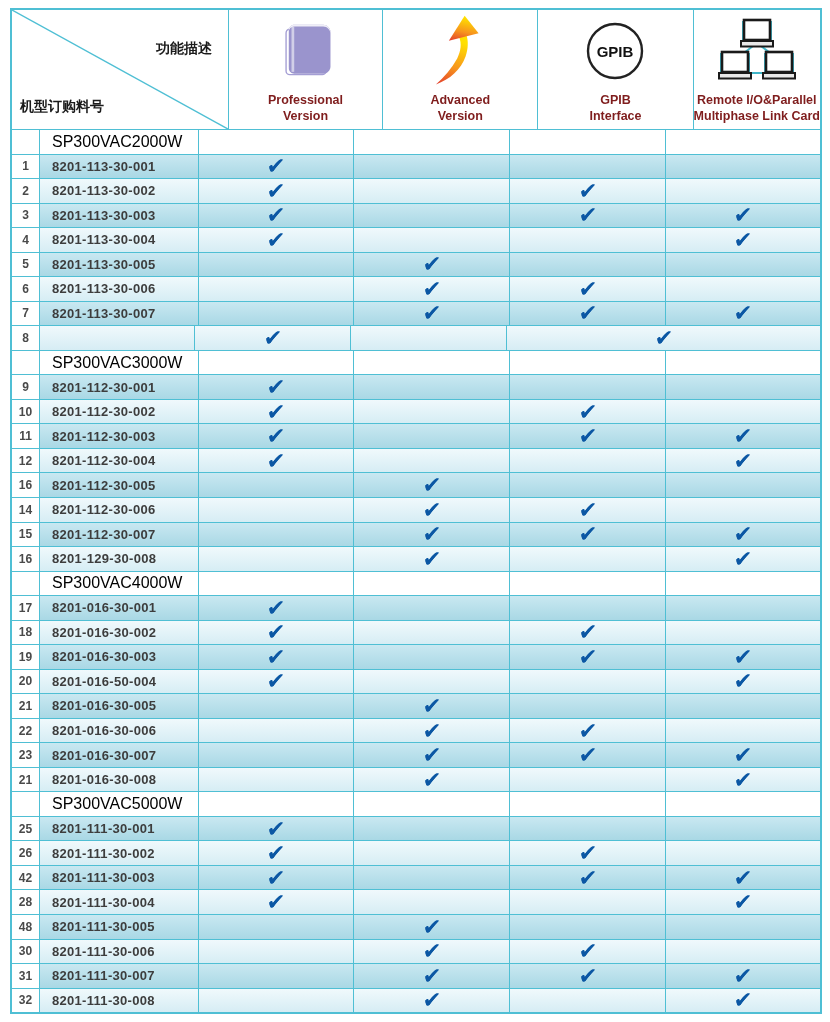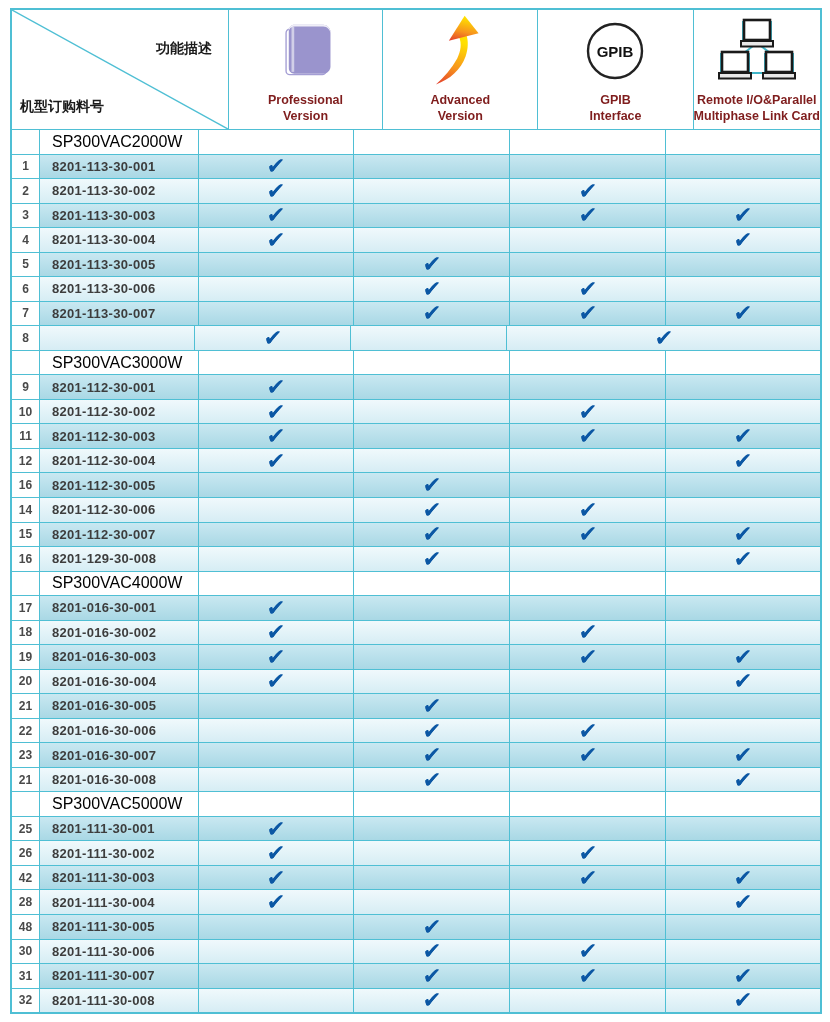--- a/index.html
+++ b/index.html
@@ -375,21 +375,21 @@
         <div class="cell col-f1 feat"></div>
         <div class="cell col-f2 feat">
           <div class="check">✔</div>
         </div>
         <div class="cell col-f3 feat">
           <div class="check">✔</div>
         </div>
       </div>
       <div class="row data-row even">
         <div class="cell col-no num">20</div>
-        <div class="cell col-part part">8201-016-30-004</div>
+        <div class="cell col-part part">8201-016-50-004</div>
         <div class="cell col-f0 feat">
           <div class="check">✔</div>
         </div>
         <div class="cell col-f1 feat"></div>
         <div class="cell col-f2 feat"></div>
         <div class="cell col-f3 feat">
           <div class="check">✔</div>
         </div>
       </div>
       <div class="row data-row odd">

